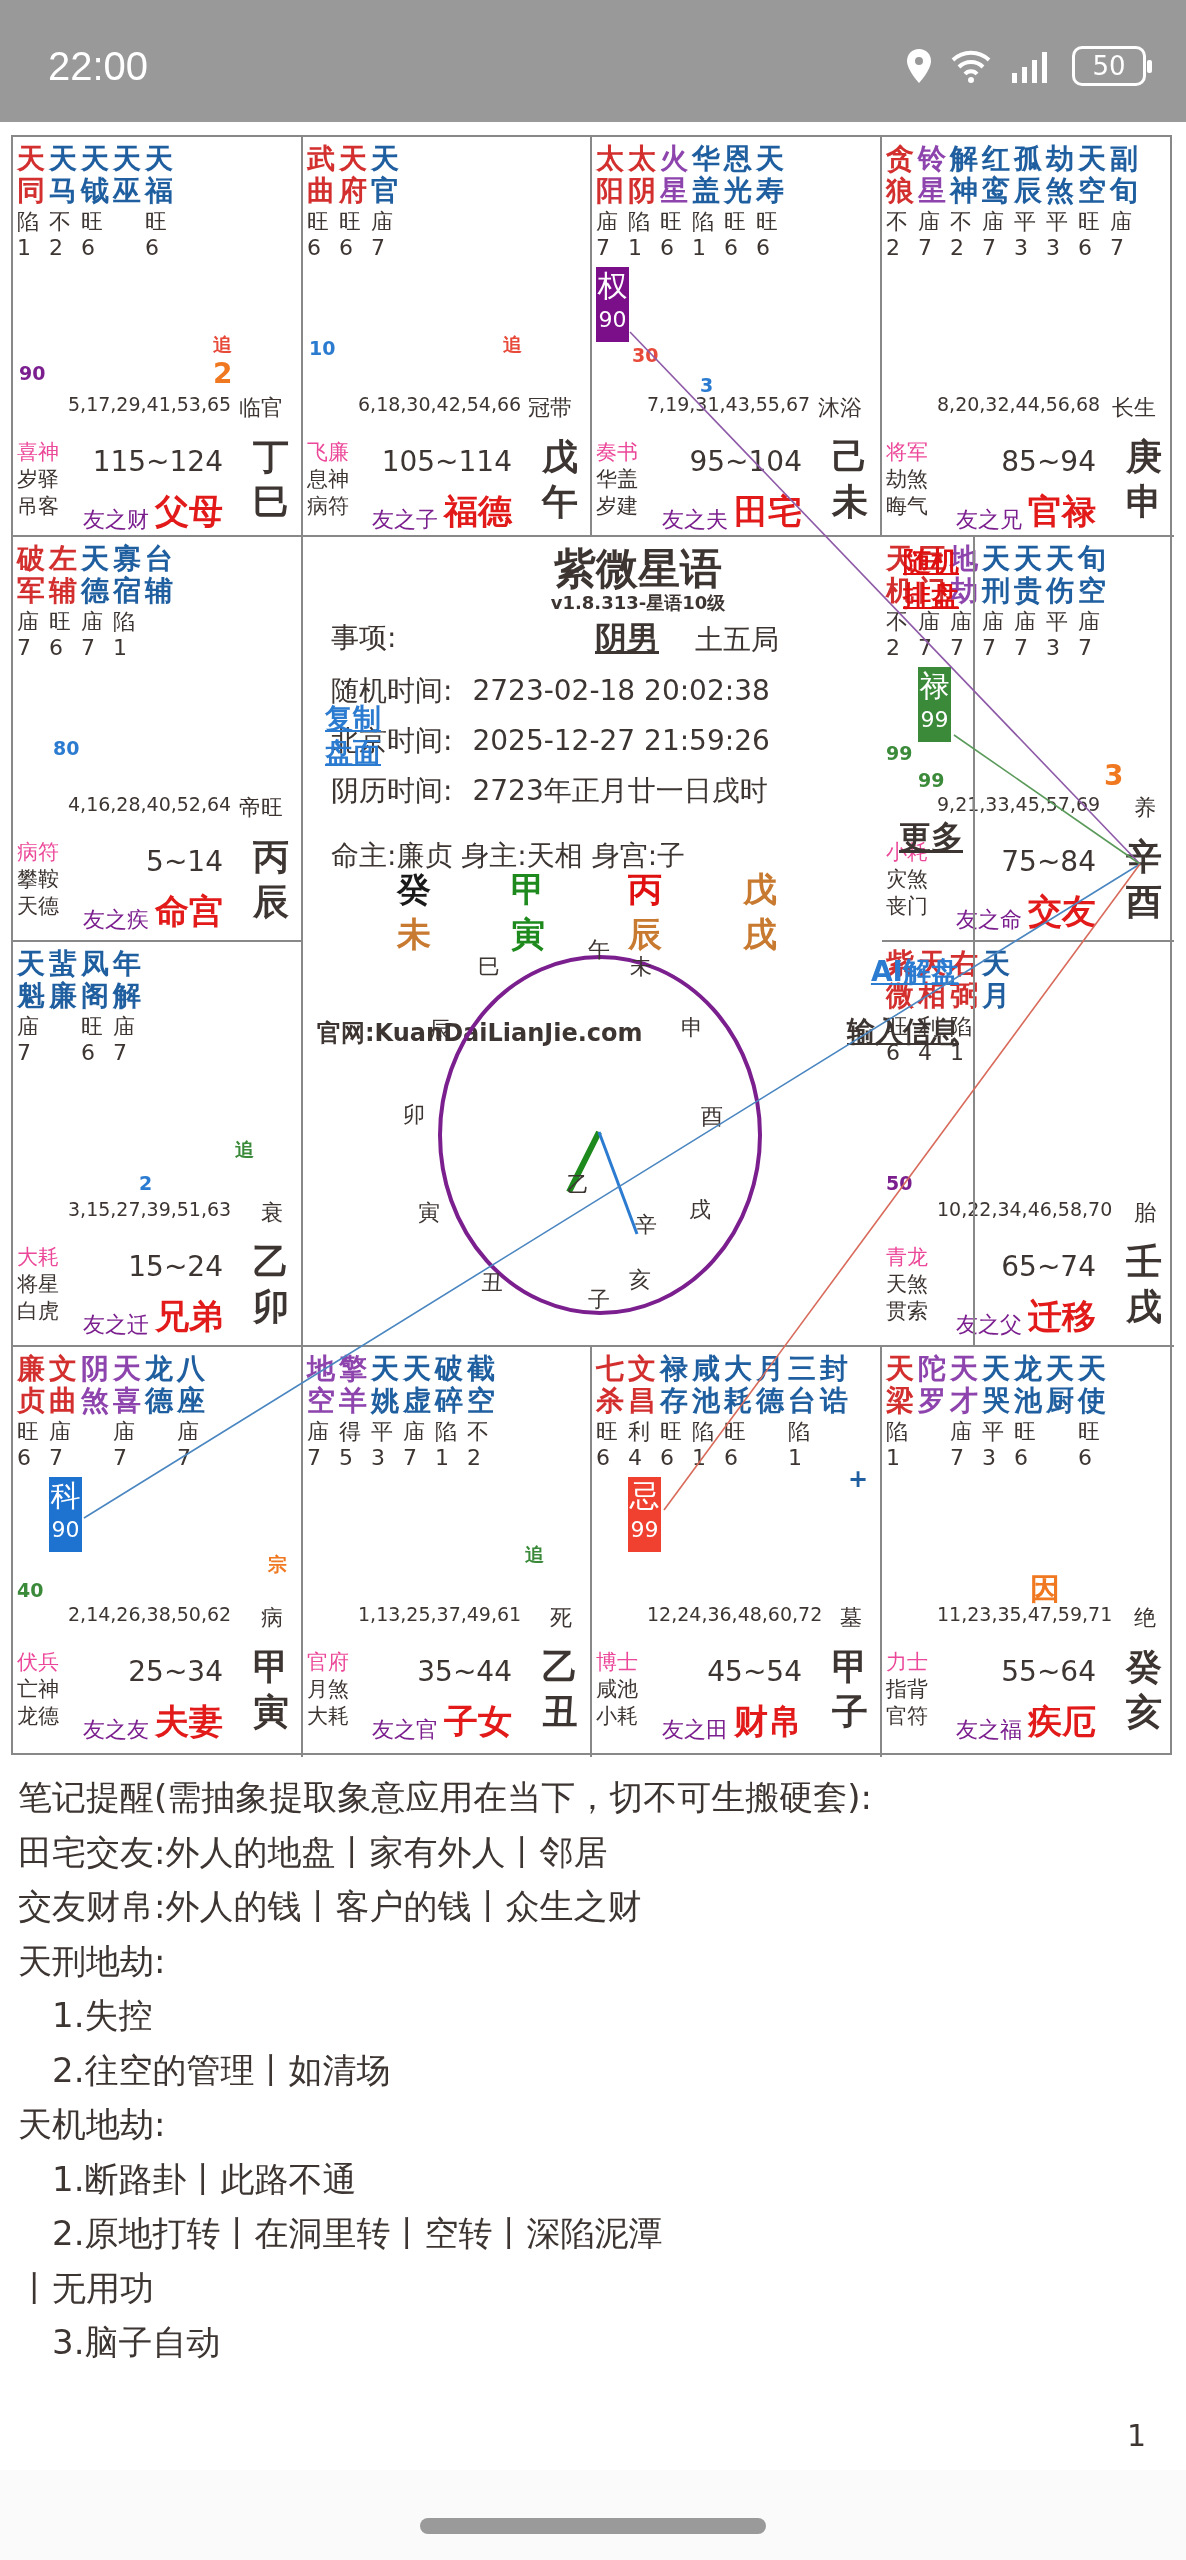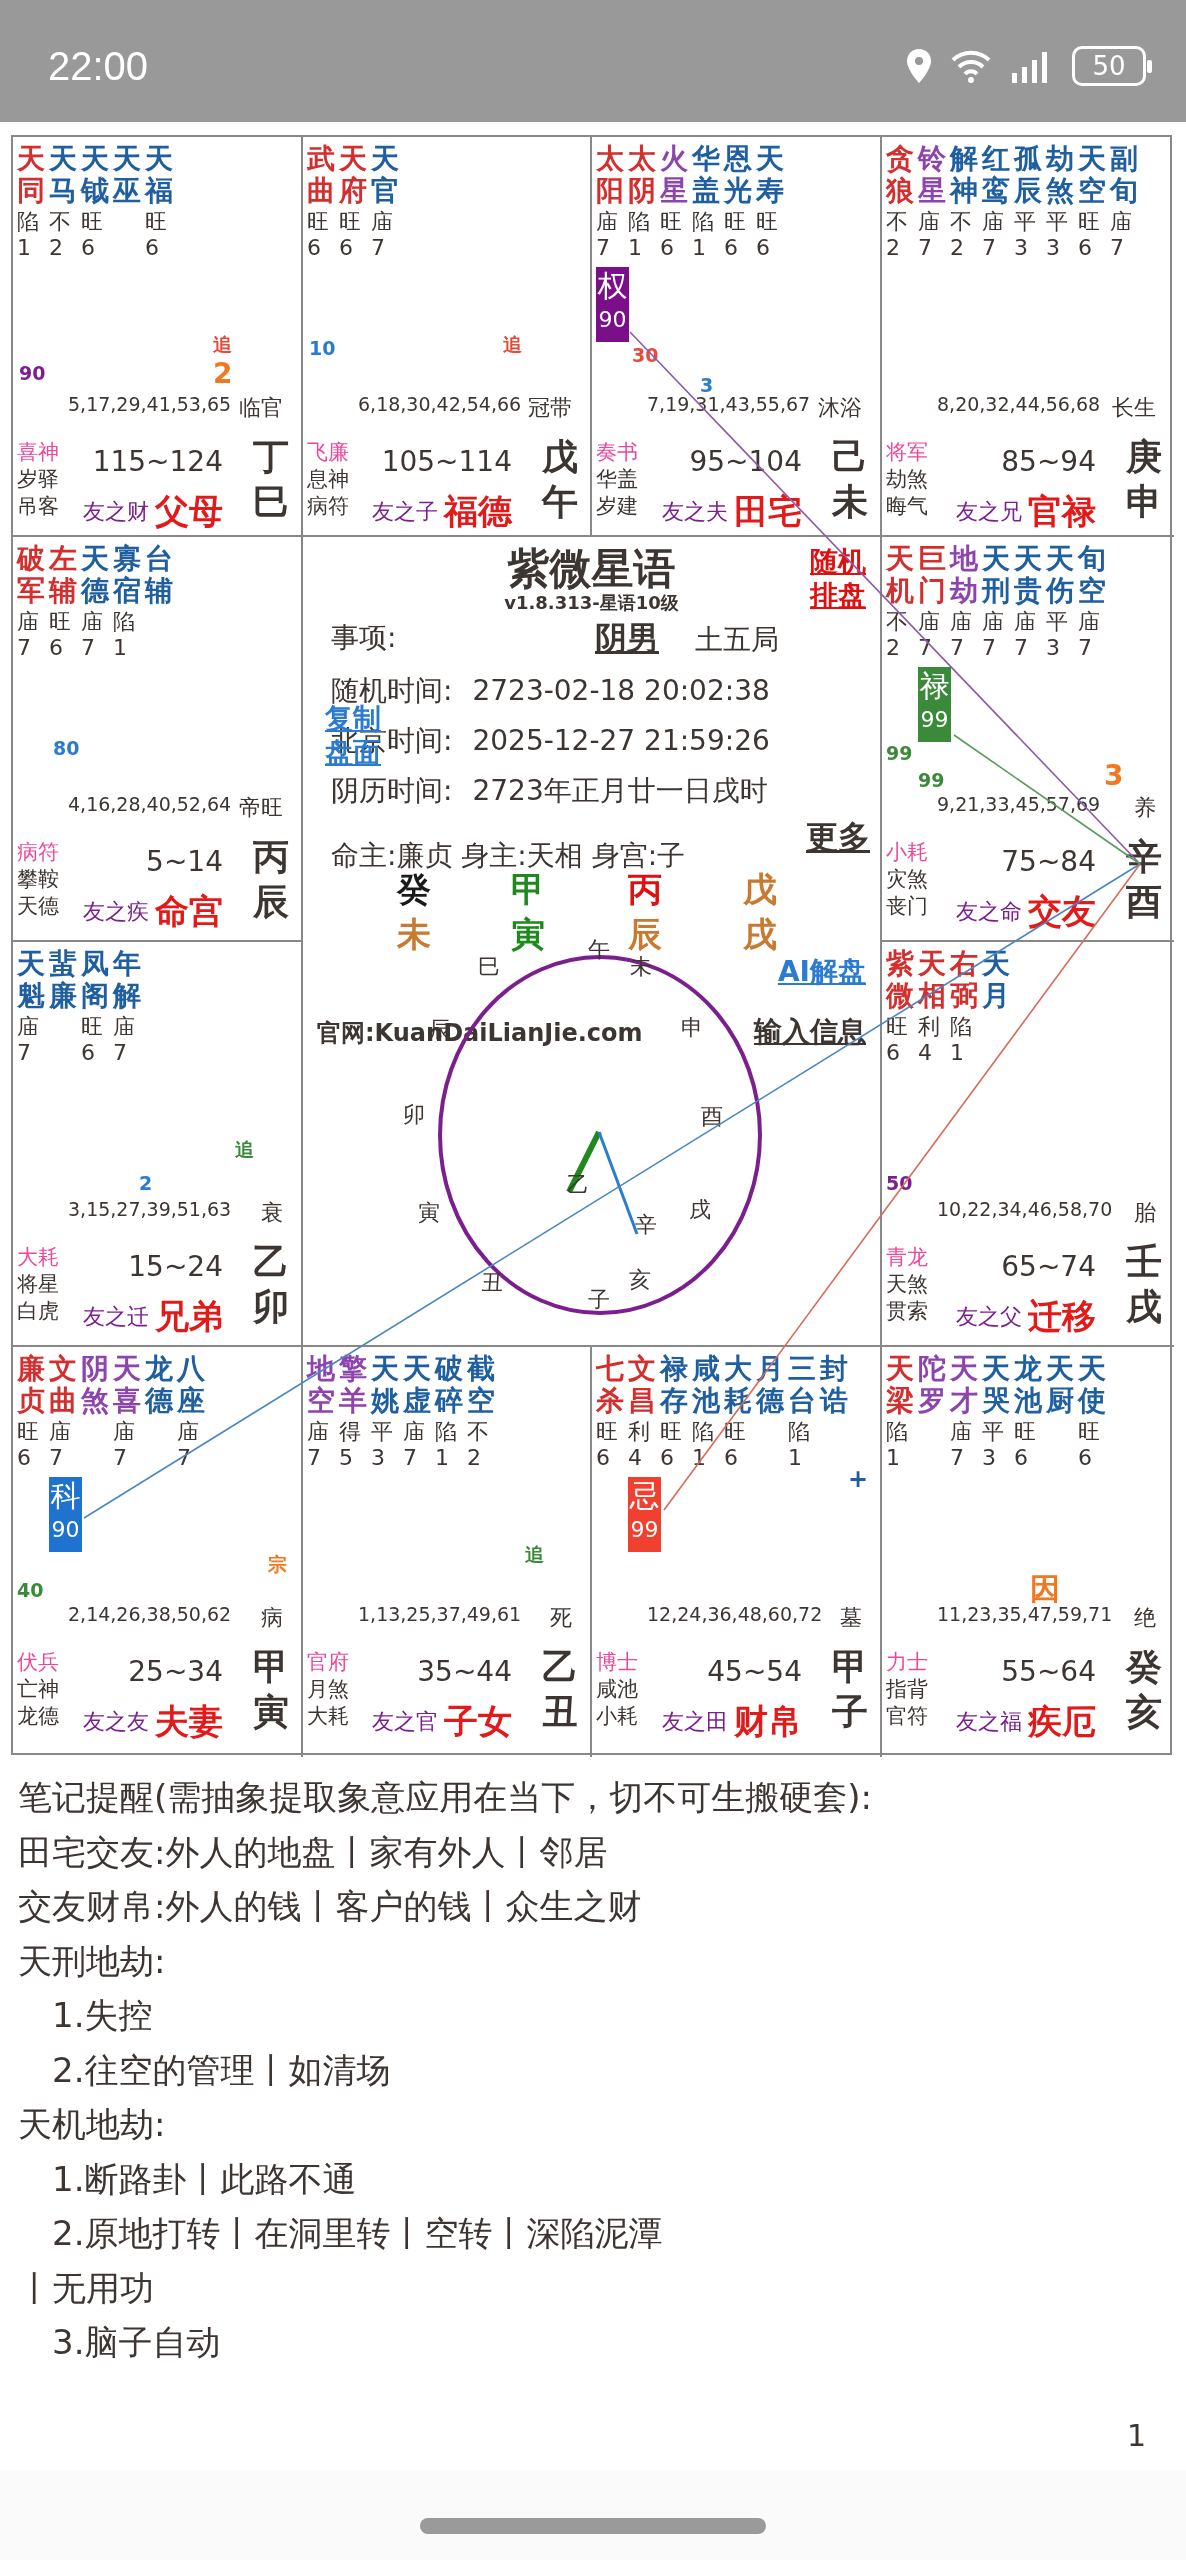--- a/index.html
+++ b/index.html
@@ -19,25 +19,25 @@
   .star .lv{font-size:22px;line-height:26px;}
   .hua{position:absolute;width:33px;height:75px;color:#fff;display:flex;flex-direction:column;align-items:center;font-size:30px;line-height:38px;}
   .hua .n{font-size:22px;line-height:30px;}
   .ages{position:absolute;left:55px;top:256px;font-size:19px;}
   .cs{position:absolute;right:18px;top:256px;font-size:22px;}
   .ds{position:absolute;left:4px;top:302px;font-size:21px;line-height:27px;}
   .ds .g{color:#ec4899;}
   .dx{position:absolute;right:78px;top:308px;font-size:28px;}
   .stem{position:absolute;right:12px;top:300px;font-size:36px;font-weight:bold;line-height:40px;}
   .branch{position:absolute;right:12px;top:345px;font-size:36px;font-weight:bold;line-height:40px;}
-  .pal{position:absolute;right:78px;top:352px;display:flex;align-items:center;gap:6px;}
+  .pal{position:absolute;right:78px;top:352px;display:flex;align-items:flex-end;gap:6px;}
   .pal .f{color:#7b1f8f;font-size:22px;}
   .pal .p{color:#e21a1a;font-size:34px;font-weight:bold;}
   .mk{position:absolute;font-size:19px;font-weight:bold;}
-  .center{position:absolute;left:290px;top:400px;width:579px;height:810px;border-right:2px solid #888;border-bottom:2px solid #888;}
+  .center{position:absolute;left:290px;top:400px;width:672px;height:810px;border-right:2px solid #888;border-bottom:2px solid #888;}
   .title{position:absolute;left:0;width:100%;top:4px;text-align:center;font-size:42px;font-weight:bold;}
   .ver{position:absolute;left:0;width:100%;top:54px;text-align:center;font-size:18px;font-weight:bold;}
   .link{position:absolute;font-size:28px;font-weight:bold;text-decoration:underline;line-height:34px;}
   .info{position:absolute;left:28px;font-size:28px;}
   .gz{position:absolute;font-size:34px;font-weight:bold;}
   .notes{position:absolute;left:18px;top:1770px;font-size:34px;line-height:54.5px;color:#3d3532;}
   .pagenum{position:absolute;right:40px;top:2418px;font-size:30px;}
   .home{position:absolute;left:420px;top:2518px;width:346px;height:16px;border-radius:8px;background:#9a9a9a;}
   .navbar{position:absolute;left:0;top:2470px;width:1186px;height:90px;background:#fafafa;}
   svg.overlay{position:absolute;left:0;top:0;pointer-events:none;}

